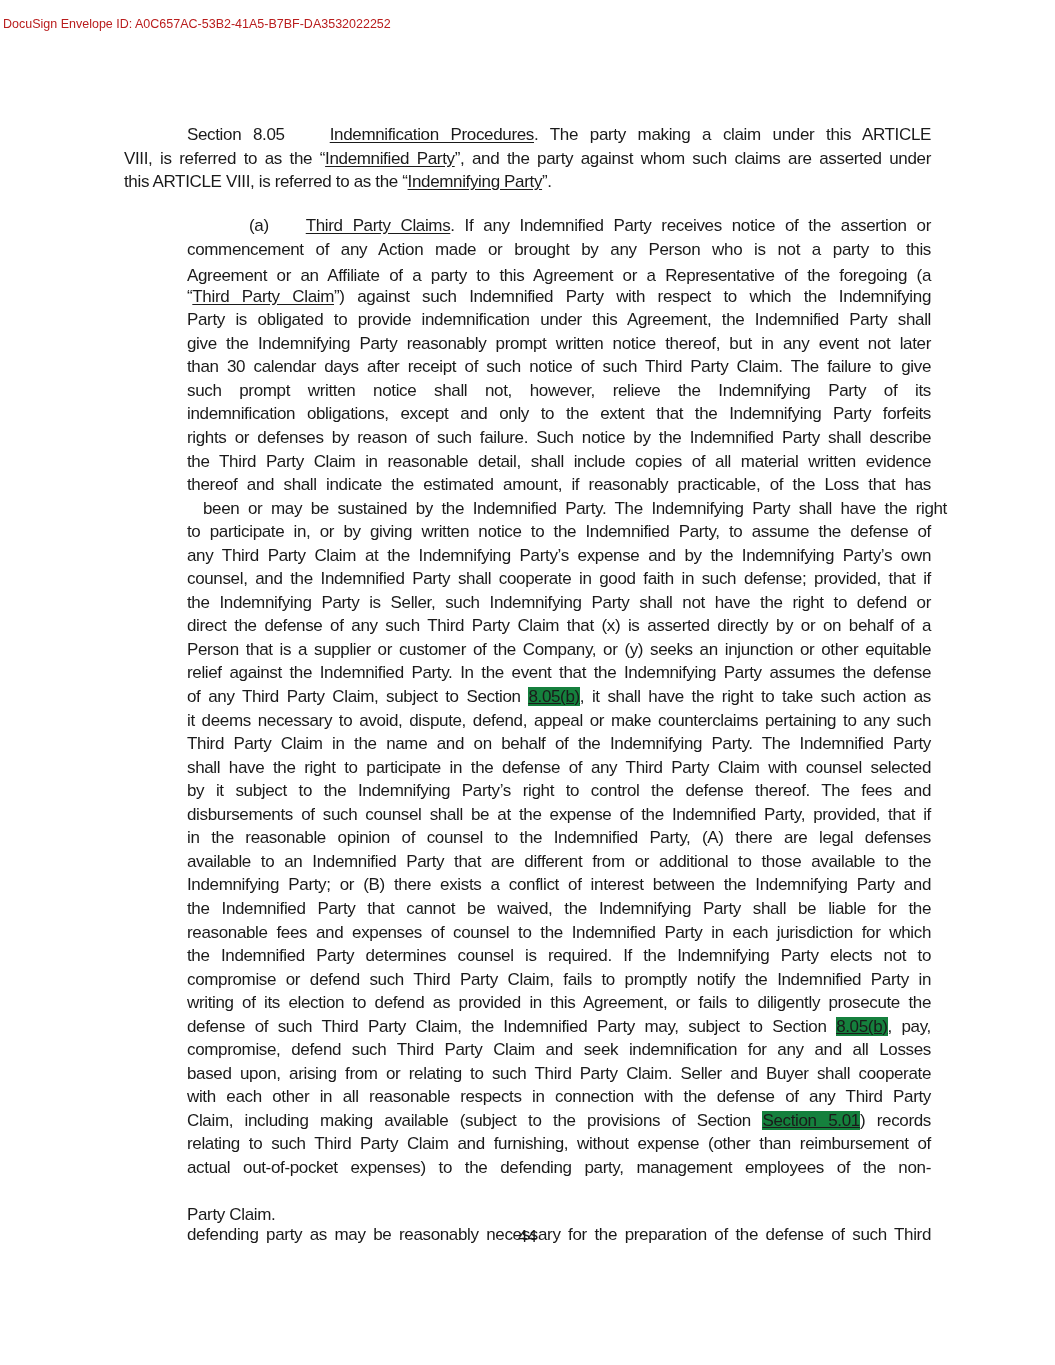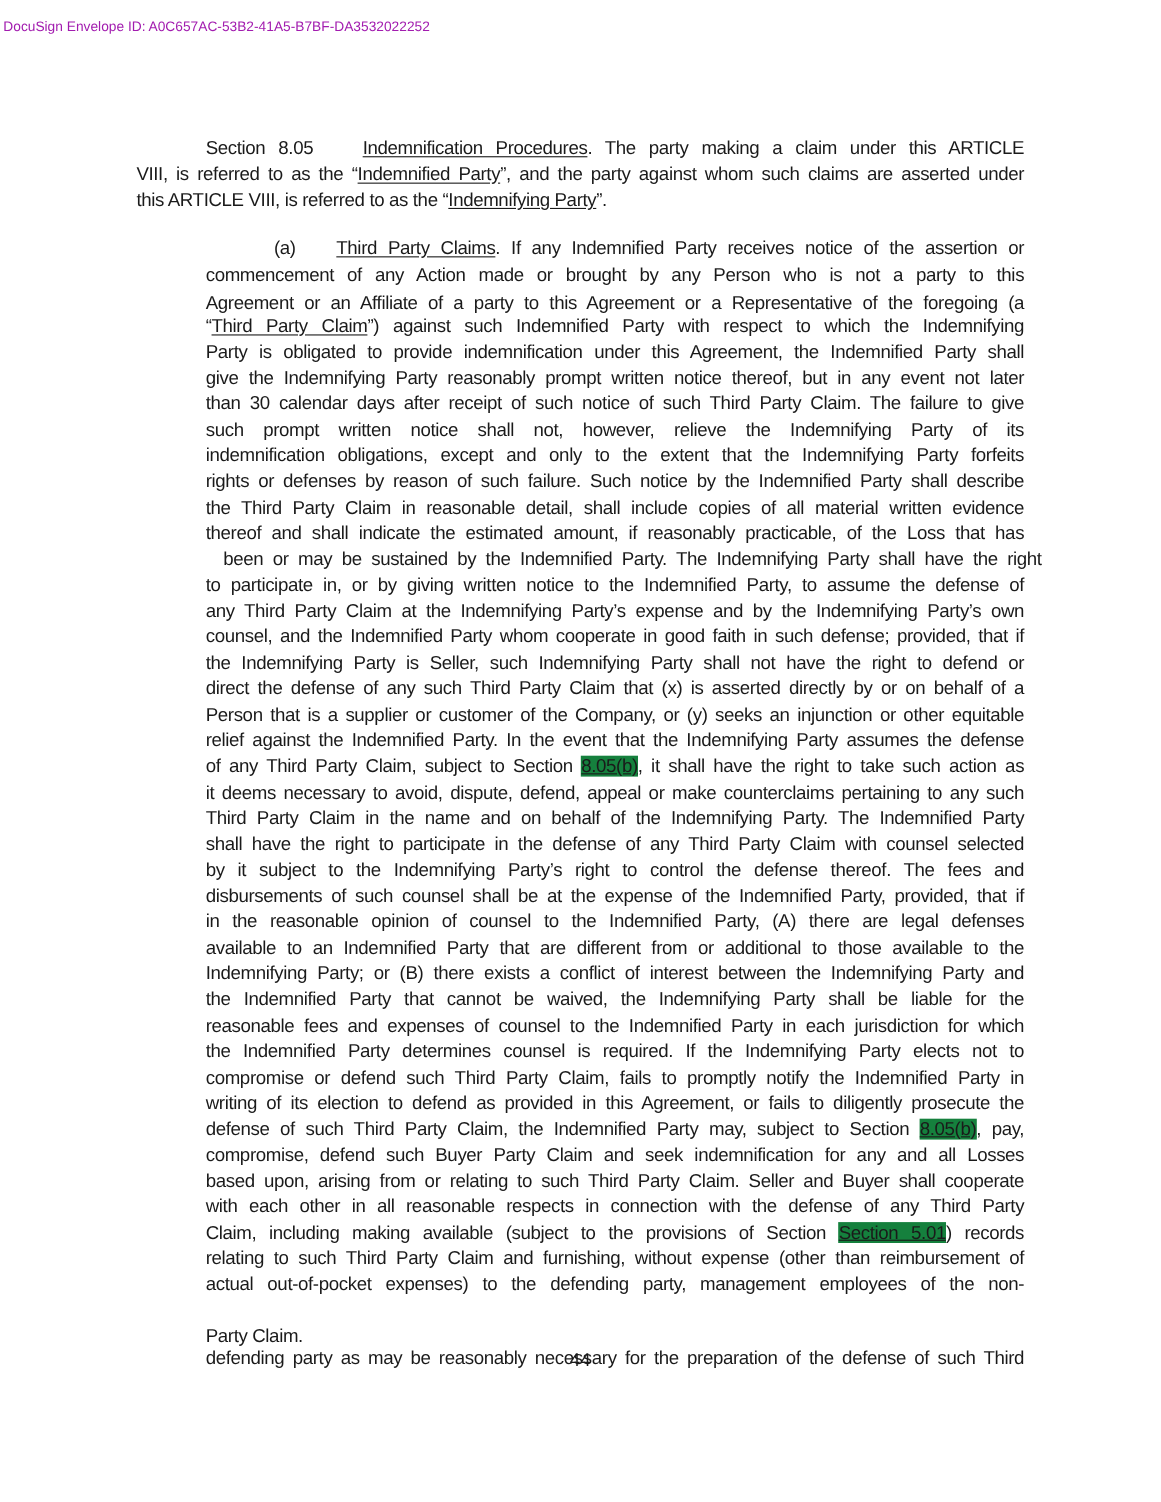--- a/index.html
+++ b/index.html
@@ -1,19 +1,19 @@
 <!DOCTYPE html>
 <html><head>
 <meta charset="utf-8">
 <style>
   html, body { margin: 0; padding: 0; background: #ffffff; }
   body { width: 1055px; height: 1365px; position: relative; overflow: hidden; color: #1a1a1a; }
   .envelope {
     position: absolute; left: 3px; top: 17px;
-    font-family: "Liberation Sans", sans-serif; font-size: 12.5px; color: #a21caf;
+    font-family: "Liberation Sans", sans-serif; font-size: 12.5px; color: #b91c1c;
   }
   .page-text {
     font-family: "Liberation Sans", sans-serif;
     font-size: 17px;
     letter-spacing: -0.35px;
     word-spacing: 0px;
     color: #1a1a1a;
   }
   .line {
     position: absolute; white-space: nowrap;
@@ -51,41 +51,41 @@
     <div class="line" style="top: 331.75px;"><span>give the Indemnifying Party reasonably prompt written notice thereof, but in any event not later</span></div>
     <div class="line" style="top: 355.3px;"><span>than 30 calendar days after receipt of such notice of such Third Party Claim. The failure to give</span></div>
     <div class="line" style="top: 378.85px;"><span>such prompt written notice shall not, however, relieve the Indemnifying Party of its</span></div>
     <div class="line" style="top: 402.4px;"><span>indemnification obligations, except and only to the extent that the Indemnifying Party forfeits</span></div>
     <div class="line" style="top: 425.95px;"><span>rights or defenses by reason of such failure. Such notice by the Indemnified Party shall describe</span></div>
     <div class="line" style="top: 449.5px;"><span>the Third Party Claim in reasonable detail, shall include copies of all material written evidence</span></div>
     <div class="line" style="top: 473.05px;"><span>thereof and shall indicate the estimated amount, if reasonably practicable, of the Loss that has</span></div>
     <div class="line" style="top: 496.6px; margin-left: 16px;"><span>been or may be sustained by the Indemnified Party. The Indemnifying Party shall have the right</span></div>
     <div class="line" style="top: 520.15px;"><span>to participate in, or by giving written notice to the Indemnified Party, to assume the defense of</span></div>
     <div class="line" style="top: 543.7px;"><span>any Third Party Claim at the Indemnifying Party’s expense and by the Indemnifying Party’s own</span></div>
-    <div class="line" style="top: 567.25px;"><span>counsel, and the Indemnified Party whom cooperate in good faith in such defense; provided, that if</span></div>
+    <div class="line" style="top: 567.25px;"><span>counsel, and the Indemnified Party shall cooperate in good faith in such defense; provided, that if</span></div>
     <div class="line" style="top: 590.8px;"><span>the Indemnifying Party is Seller, such Indemnifying Party shall not have the right to defend or</span></div>
     <div class="line" style="top: 614.35px;"><span>direct the defense of any such Third Party Claim that (x) is asserted directly by or on behalf of a</span></div>
     <div class="line" style="top: 637.9px;"><span>Person that is a supplier or customer of the Company, or (y) seeks an injunction or other equitable</span></div>
     <div class="line" style="top: 661.45px;"><span>relief against the Indemnified Party. In the event that the Indemnifying Party assumes the defense</span></div>
     <div class="line" style="top: 685px;"><span>of any Third Party Claim, subject to Section </span><span class="hl">8.05(b)</span><span>, it shall have the right to take such action as</span></div>
     <div class="line" style="top: 708.55px;"><span>it deems necessary to avoid, dispute, defend, appeal or make counterclaims pertaining to any such</span></div>
     <div class="line" style="top: 732.1px;"><span>Third Party Claim in the name and on behalf of the Indemnifying Party. The Indemnified Party</span></div>
     <div class="line" style="top: 755.65px;"><span>shall have the right to participate in the defense of any Third Party Claim with counsel selected</span></div>
     <div class="line" style="top: 779.2px;"><span>by it subject to the Indemnifying Party’s right to control the defense thereof. The fees and</span></div>
     <div class="line" style="top: 802.75px;"><span>disbursements of such counsel shall be at the expense of the Indemnified Party, provided, that if</span></div>
     <div class="line" style="top: 826.3px;"><span>in the reasonable opinion of counsel to the Indemnified Party, (A) there are legal defenses</span></div>
     <div class="line" style="top: 849.85px;"><span>available to an Indemnified Party that are different from or additional to those available to the</span></div>
     <div class="line" style="top: 873.4px;"><span>Indemnifying Party; or (B) there exists a conflict of interest between the Indemnifying Party and</span></div>
     <div class="line" style="top: 896.95px;"><span>the Indemnified Party that cannot be waived, the Indemnifying Party shall be liable for the</span></div>
     <div class="line" style="top: 920.5px;"><span>reasonable fees and expenses of counsel to the Indemnified Party in each jurisdiction for which</span></div>
     <div class="line" style="top: 944.05px;"><span>the Indemnified Party determines counsel is required. If the Indemnifying Party elects not to</span></div>
     <div class="line" style="top: 967.6px;"><span>compromise or defend such Third Party Claim, fails to promptly notify the Indemnified Party in</span></div>
     <div class="line" style="top: 991.15px;"><span>writing of its election to defend as provided in this Agreement, or fails to diligently prosecute the</span></div>
     <div class="line" style="top: 1014.7px;"><span>defense of such Third Party Claim, the Indemnified Party may, subject to Section </span><span class="hl">8.05(b)</span><span>, pay,</span></div>
-    <div class="line" style="top: 1038.25px;"><span>compromise, defend such Buyer Party Claim and seek indemnification for any and all Losses</span></div>
+    <div class="line" style="top: 1038.25px;"><span>compromise, defend such Third Party Claim and seek indemnification for any and all Losses</span></div>
     <div class="line" style="top: 1061.8px;"><span>based upon, arising from or relating to such Third Party Claim. Seller and Buyer shall cooperate</span></div>
     <div class="line" style="top: 1085.35px;"><span>with each other in all reasonable respects in connection with the defense of any Third Party</span></div>
     <div class="line" style="top: 1108.9px;"><span>Claim, including making available (subject to the provisions of Section </span><span class="hl">Section 5.01</span><span>) records</span></div>
     <div class="line" style="top: 1132.45px;"><span>relating to such Third Party Claim and furnishing, without expense (other than reimbursement of</span></div>
     <div class="line" style="top: 1156px;"><span>actual out-of-pocket expenses) to the defending party, management employees of the non-</span></div>
     <div class="line" style="top: 1179.55px; margin-top: 43px;"><span>defending party as may be reasonably necessary for the preparation of the defense of such Third</span></div>
     <div class="line last" style="top: 1203.1px;"><span>Party Claim.</span></div>
   </div>
 
 <div class="page-number">44</div>

